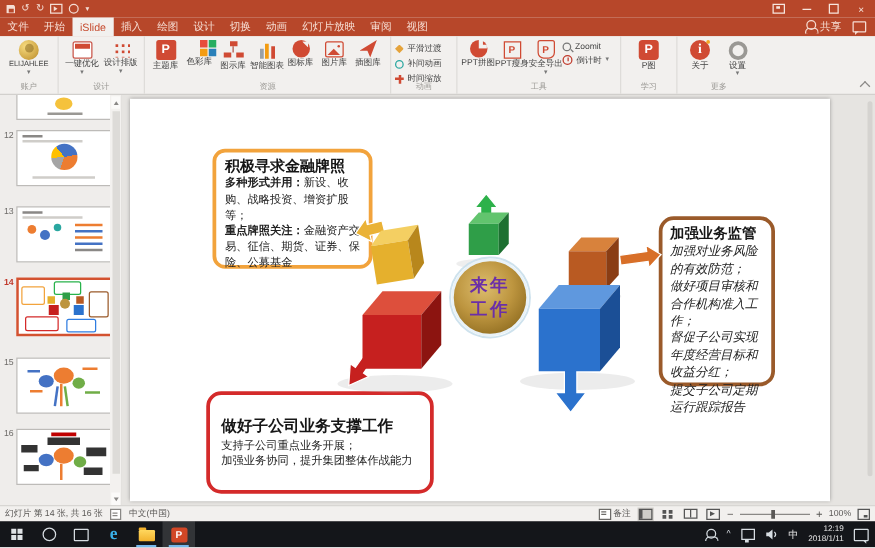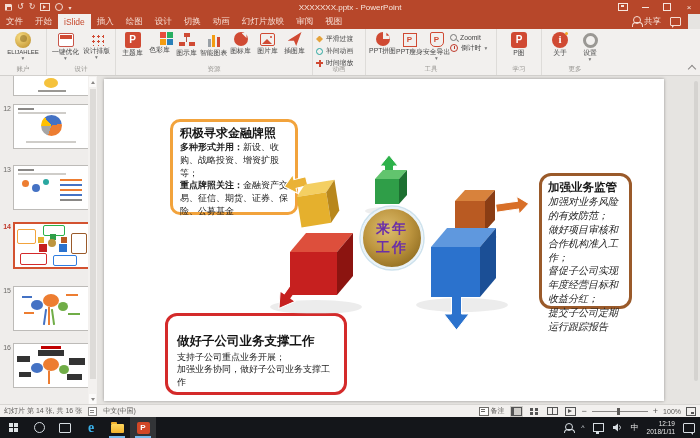--- a/index.html
+++ b/index.html
@@ -19,21 +19,21 @@
   .caret{font-size:6px;color:#f4ddd4;}
   .wtitle{position:absolute;left:0;right:0;text-align:center;font-size:8px;color:#f7e6de;pointer-events:none;}
   .wbtns{margin-left:auto;display:flex;align-items:stretch;height:14px;z-index:2;}
   .wbtn{width:22px;display:flex;align-items:center;justify-content:center;color:#f7e6de;font-size:8px;cursor:pointer;}
   .i-ribopt{width:8px;height:6px;border:1px solid #f7e6de;position:relative;}
   .i-ribopt::after{content:"";position:absolute;left:2px;top:1px;width:3px;height:2px;background:#f7e6de;}
   .i-min{width:7px;height:1px;background:#f7e6de;}
   .i-max{width:6px;height:6px;border:1px solid #f7e6de;}
 
   
-  .tabrow{position:absolute;top:14px;left:0;right:12px;height:15px;background:#b7472a;display:flex;align-items:stretch;color:#f6ddd3;font-size:8.5px;}
+  .tabrow{position:absolute;top:14px;left:0;right:0;height:15px;background:#b7472a;display:flex;align-items:stretch;color:#f6ddd3;font-size:8.5px;}
   .tab{padding:0 6px;display:flex;align-items:center;cursor:pointer;white-space:nowrap;}
   .tab.active{background:#f2f0ee;color:#c6492c;}
   .tellme{display:flex;align-items:center;gap:3px;margin-left:6px;white-space:nowrap;}
   .bulb{width:6px;height:6px;border-radius:50%;background:#ffe9a8;border:1px solid #fff3cf;}
   .tabright{margin-left:auto;display:flex;align-items:center;gap:9px;padding-right:7px;}
   .shareicon{width:6px;height:6px;border-radius:50%;border:1px solid #f6ddd3;position:relative;}
   .shareicon::after{content:"";position:absolute;left:-2px;top:5px;width:9px;height:4px;border:1px solid #f6ddd3;border-bottom:none;border-radius:4px 4px 0 0;}
   .fbicon{width:9px;height:7px;border:1px solid #f6ddd3;border-radius:1px;position:relative;}
   .fbicon::after{content:"";position:absolute;left:1px;bottom:-3px;border-left:3px solid #f6ddd3;border-bottom:3px solid transparent;}
 
@@ -113,21 +113,21 @@
   .slide{position:absolute;left:7px;top:3px;width:560px;height:322px;background:#fff;box-shadow:0 0 3px rgba(0,0,0,.35);}
   .cscroll{position:absolute;right:1px;top:3px;width:6px;height:318px;}
   .cscroll .sthumb2{position:absolute;left:1px;top:2px;width:4px;height:300px;background:#d5d3d0;border-radius:2px;}
   .sbox{position:absolute;box-sizing:border-box;border-radius:10px;padding:4px 7px;background:transparent;cursor:pointer;}
   .bt{font-weight:bold;font-size:12px;color:#161616;line-height:1.25;font-family:"Liberation Sans","DejaVu Sans",sans-serif;}
   .bb{font-size:9px;color:#222;line-height:1.42;white-space:pre-line;margin-top:1px;font-family:"DejaVu Serif","Liberation Serif",serif;}
   .box-top{left:213px;top:15px;width:146px;height:58px;border:3px solid #28b24b;}
   .box-top .bb{font-size:8.5px;}
   .box-left{left:66px;top:40px;width:128px;height:96px;border:3px solid #f2a33c;}
   .box-left .bb{margin-top:0;}
-  .box-right{left:435px;top:94px;width:93px;height:136px;border:3px solid #9a5a2a;border-radius:12px;padding:4px 6px;}
+  .box-right{left:423px;top:94px;width:93px;height:136px;border:3px solid #9a5a2a;border-radius:12px;padding:4px 6px;}
   .box-right .bt{font-size:11.5px;}
   .box-right .bb{font-size:10px;line-height:1.38;font-style:italic;}
   .box-bl{left:61px;top:234px;width:182px;height:82px;border:3px solid #d42a2a;border-radius:12px;padding:18px 9px 4px;}
   .box-bl .bt{font-size:12.5px;}
   .box-br{left:292px;top:252px;width:170px;height:70px;border:3px solid #2f7de1;border-radius:12px;padding:5px 9px;}
   .box-br .bb{margin-top:5px;}
   .diagram{position:absolute;inset:0;pointer-events:none;}
 
   
   .statusbar{position:absolute;left:0;right:0;bottom:21px;height:12px;background:#f2f0ee;border-top:1px solid #d8d6d3;display:flex;align-items:center;font-size:7px;color:#5a5856;padding:0 4px;gap:6px;white-space:nowrap;}
@@ -184,21 +184,20 @@
 
   <div class="titlebar">
     <div class="qat">
       <span class="qi i-save"></span>
       <span class="arrglyph">↺</span>
       <span class="arrglyph">↻</span>
       <span class="qi i-show"></span>
       <span class="qi i-touch"></span>
       <span class="caret">▾</span>
     </div>
-    <div class="wtitle">XXXXXXX.pptx - PowerPoint</div>
     <div class="wbtns">
       <span class="wbtn">
           <span class="i-ribopt"></span>
         </span>
       <span class="wbtn">
           <span class="i-min"></span>
         </span>
       <span class="wbtn">
           <span class="i-max"></span>
         </span>
@@ -470,21 +469,21 @@
         <div class="bt">加强业务监管</div>
         <div class="bb">加强对业务风险的有效防范；
 做好项目审核和合作机构准入工作；
 督促子公司实现年度经营目标和收益分红；
 提交子公司定期运行跟踪报告</div>
       </div>
 
       <div class="sbox box-bl">
         <div class="bt">做好子公司业务支撑工作</div>
         <div class="bb">支持子公司重点业务开展；
-加强业务协同，做好子公司业务支撑工作</div>
+加强业务协同，提升集团整体作战能力</div>
       </div>
 
 
       <svg class="diagram" viewBox="0 0 560 322">
         <defs>
           <radialGradient id="gold" cx="42%" cy="36%" r="70%">
             <stop offset="0%" stop-color="#dcbd6e"></stop>
             <stop offset="55%" stop-color="#bd953f"></stop>
             <stop offset="100%" stop-color="#8f6c20"></stop>
           </radialGradient>

